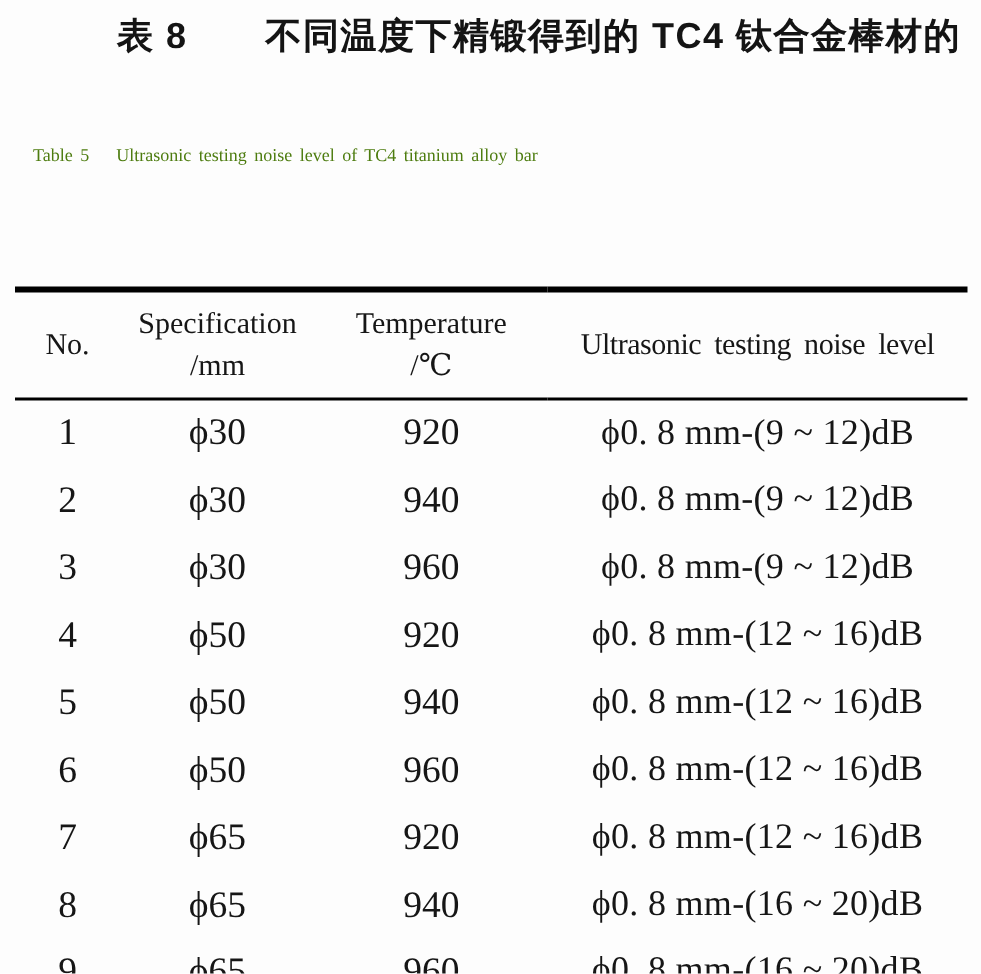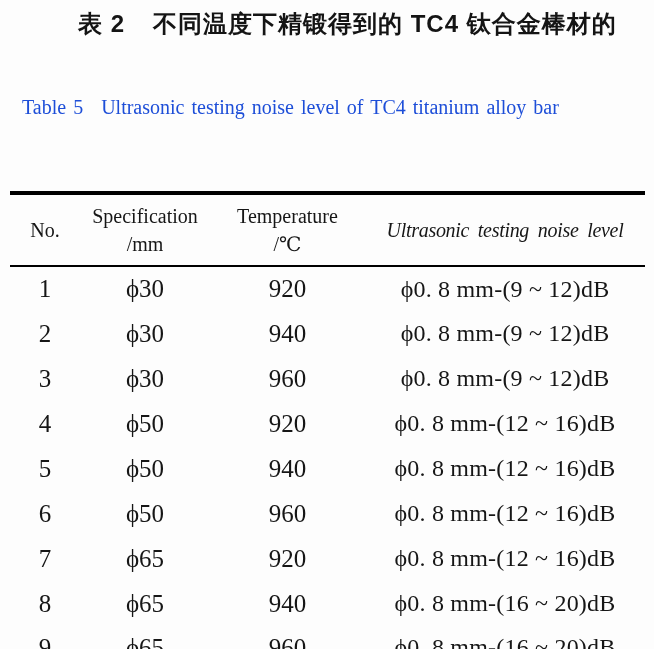--- a/index.html
+++ b/index.html
@@ -16,28 +16,28 @@
     position: absolute;
     font-family: "Liberation Sans", "DejaVu Sans", sans-serif;
     font-weight: 700;
     font-size: 24px;
     letter-spacing: 1px;
     white-space: nowrap;
     color: #141414;
   }
   .zh-line1 { left: 78px; top: 8px; }
   .zh-line2 { left: 143px; top: 56px; }
-  .zh-rest { margin-left: 28px; }
+  .zh-rest { margin-left: 52px; }
   .en-title {
     position: absolute;
     font-family: "Liberation Serif", "DejaVu Serif", serif;
-    font-size: 20px;
+    font-size: 12px;
     word-spacing: 2px;
     white-space: nowrap;
-    color: #1d4ed8;
+    color: #4d7c0f;
   }
   .en-line1 { left: 22px; top: 96px; }
   .en-line2 { left: 103px; top: 131px; }
   .en-rest { margin-left: 18px; }
   
   table.data {
     position: absolute;
     left: 10px;
     top: 159px;
     width: 635px;
@@ -57,38 +57,38 @@
   thead th {
     border-bottom: 2px solid #000;
     font-weight: 400;
     font-size: 20px;
     text-align: center;
     vertical-align: middle;
     white-space: nowrap;
     padding: 0;
   }
   thead th .hline { display: block; line-height: 28px; }
-  th.h-noise { word-spacing: 4px; letter-spacing: -0.3px; font-style: italic; }
+  th.h-noise { word-spacing: 4px; letter-spacing: -0.3px; }
   tbody tr { height: 45px; }
   tbody td {
     text-align: center;
     vertical-align: middle;
     font-size: 25px;
     white-space: nowrap;
     padding: 0;
   }
   tbody td.noise { font-size: 24px; letter-spacing: 0.2px; }
 </style>
 </head>
 <body>
 
 <div class="page">
 
   <div class="zh-title zh-line1">
-    <span>表 2</span><span class="zh-rest">不同温度下精锻得到的 TC4 钛合金棒材的</span>
+    <span>表 8</span><span class="zh-rest">不同温度下精锻得到的 TC4 钛合金棒材的</span>
   </div>
 
   <div class="en-title en-line1">
     <span>Table 5</span><span class="en-rest">Ultrasonic testing noise level of TC4 titanium alloy bar</span>
   </div>
 
   <table class="data">
     <colgroup>
       <col class="c1">
         <col class="c2">

